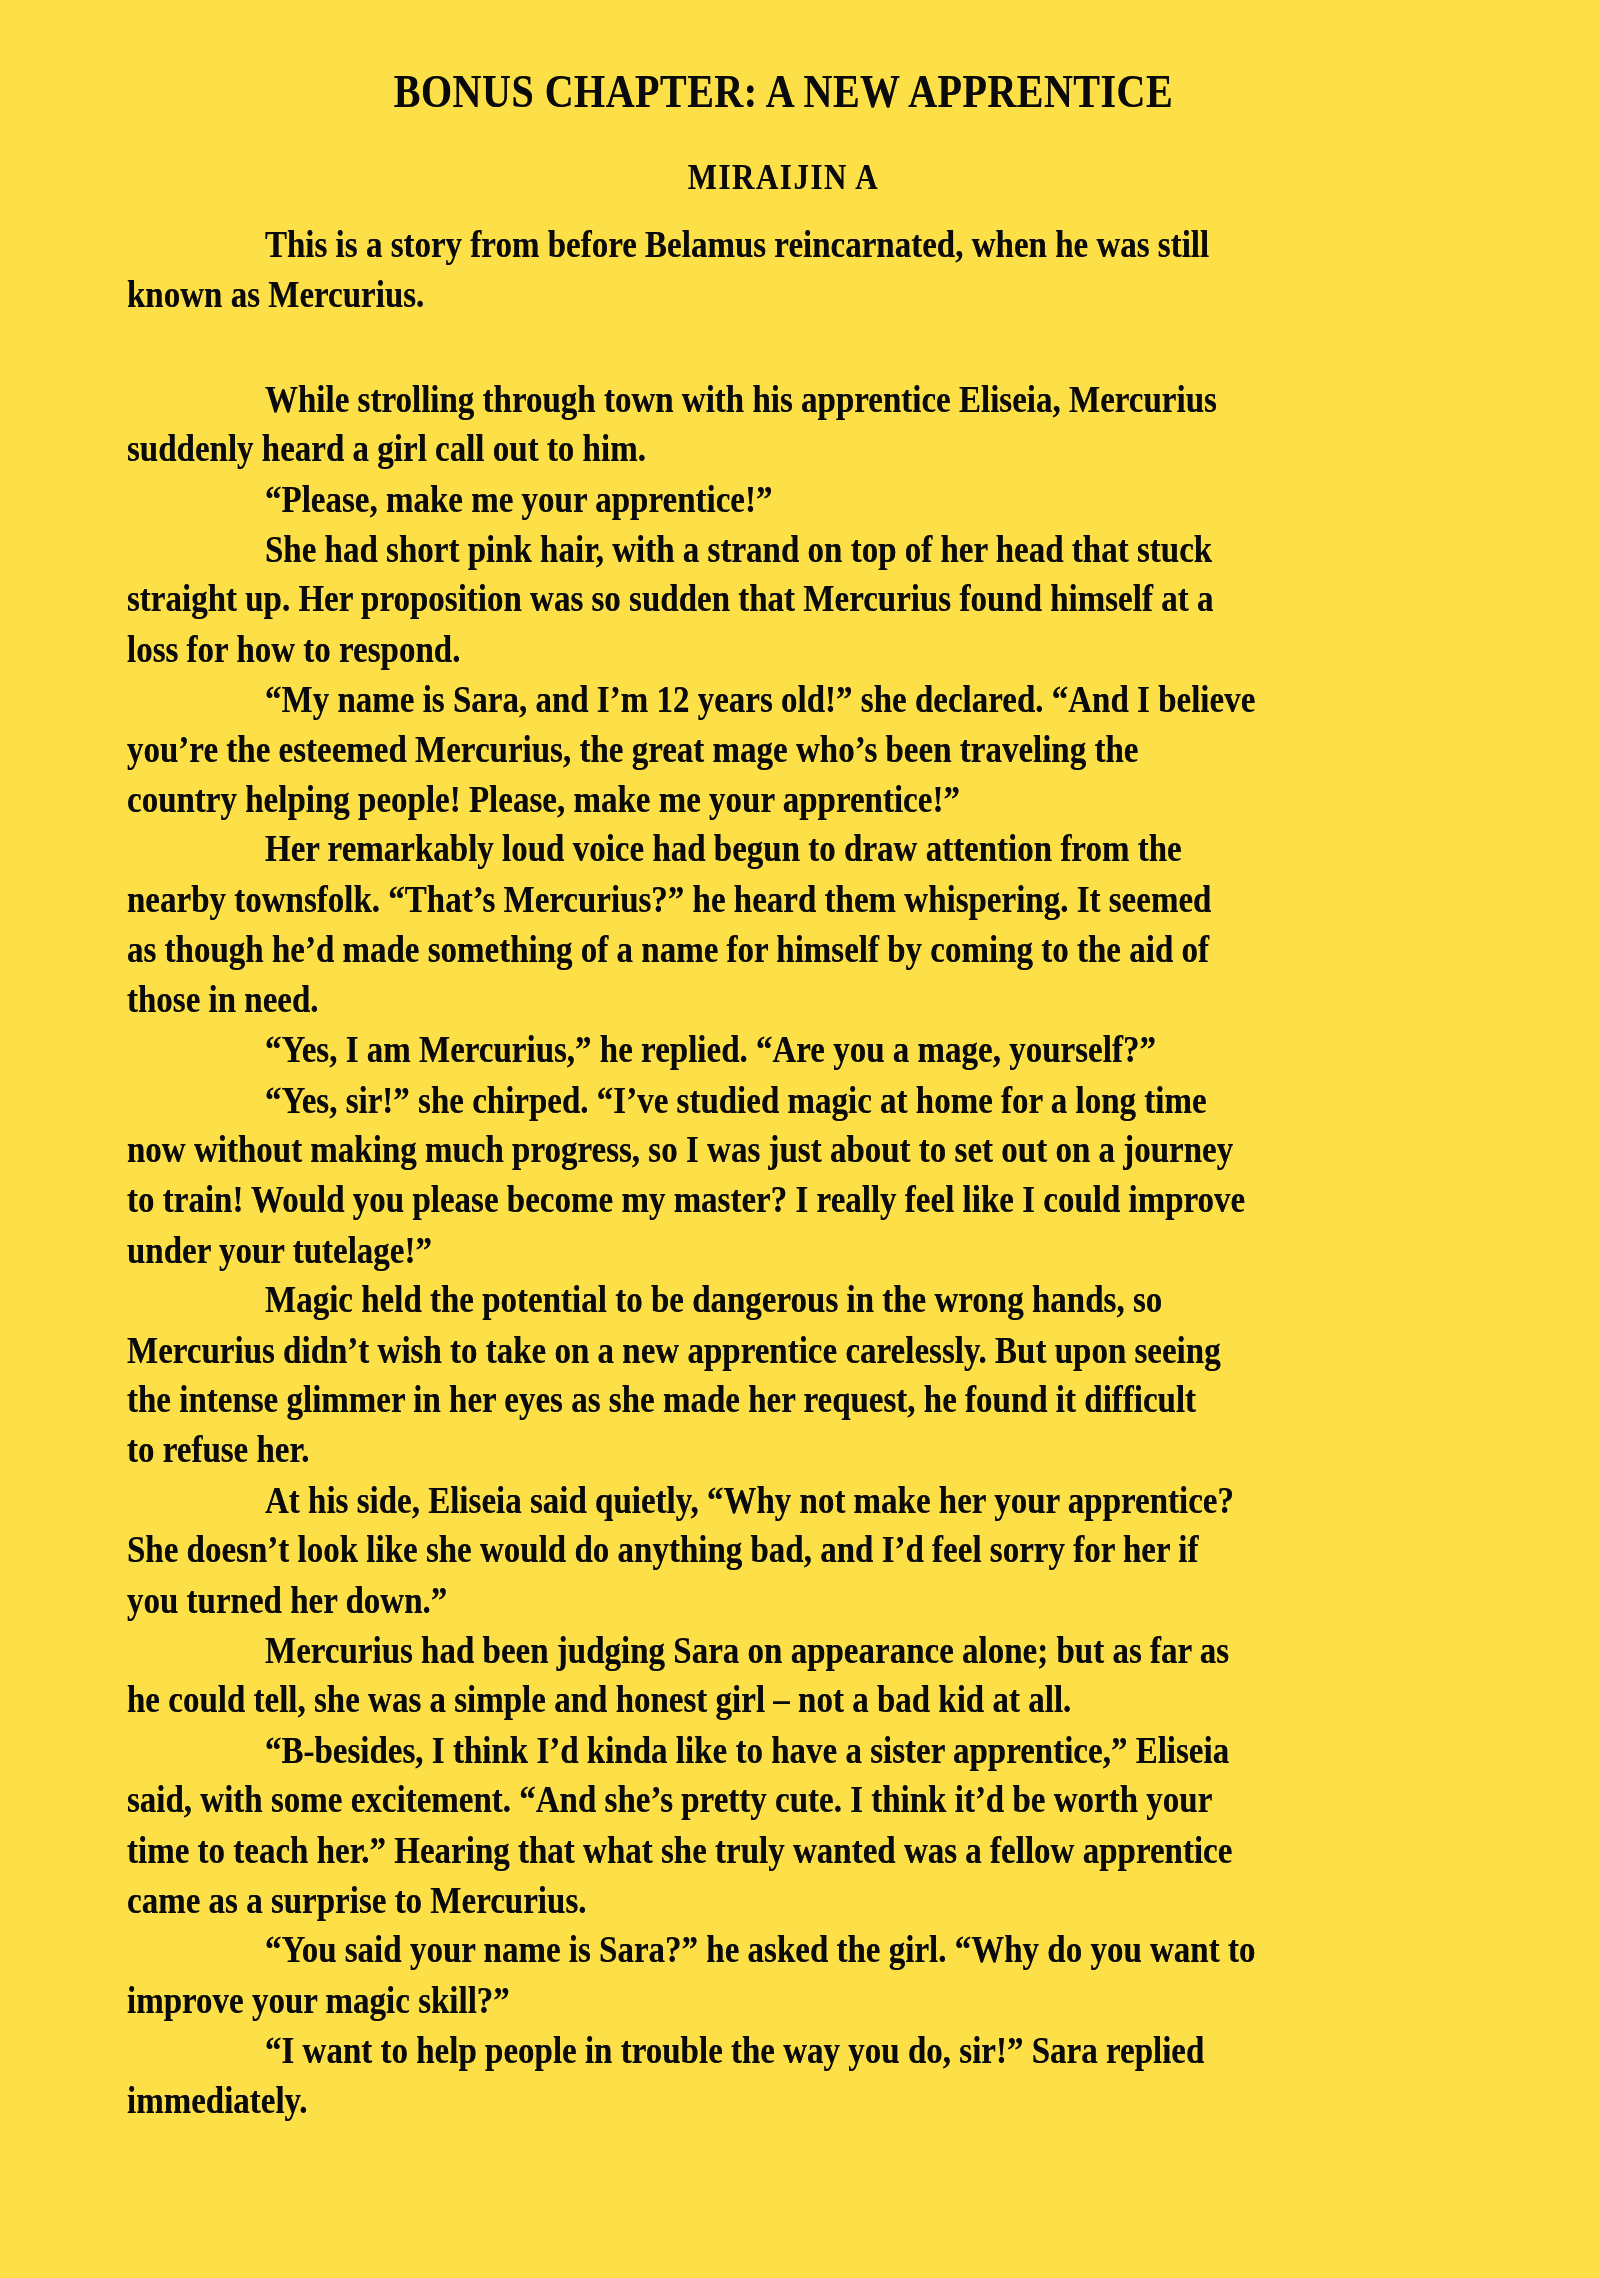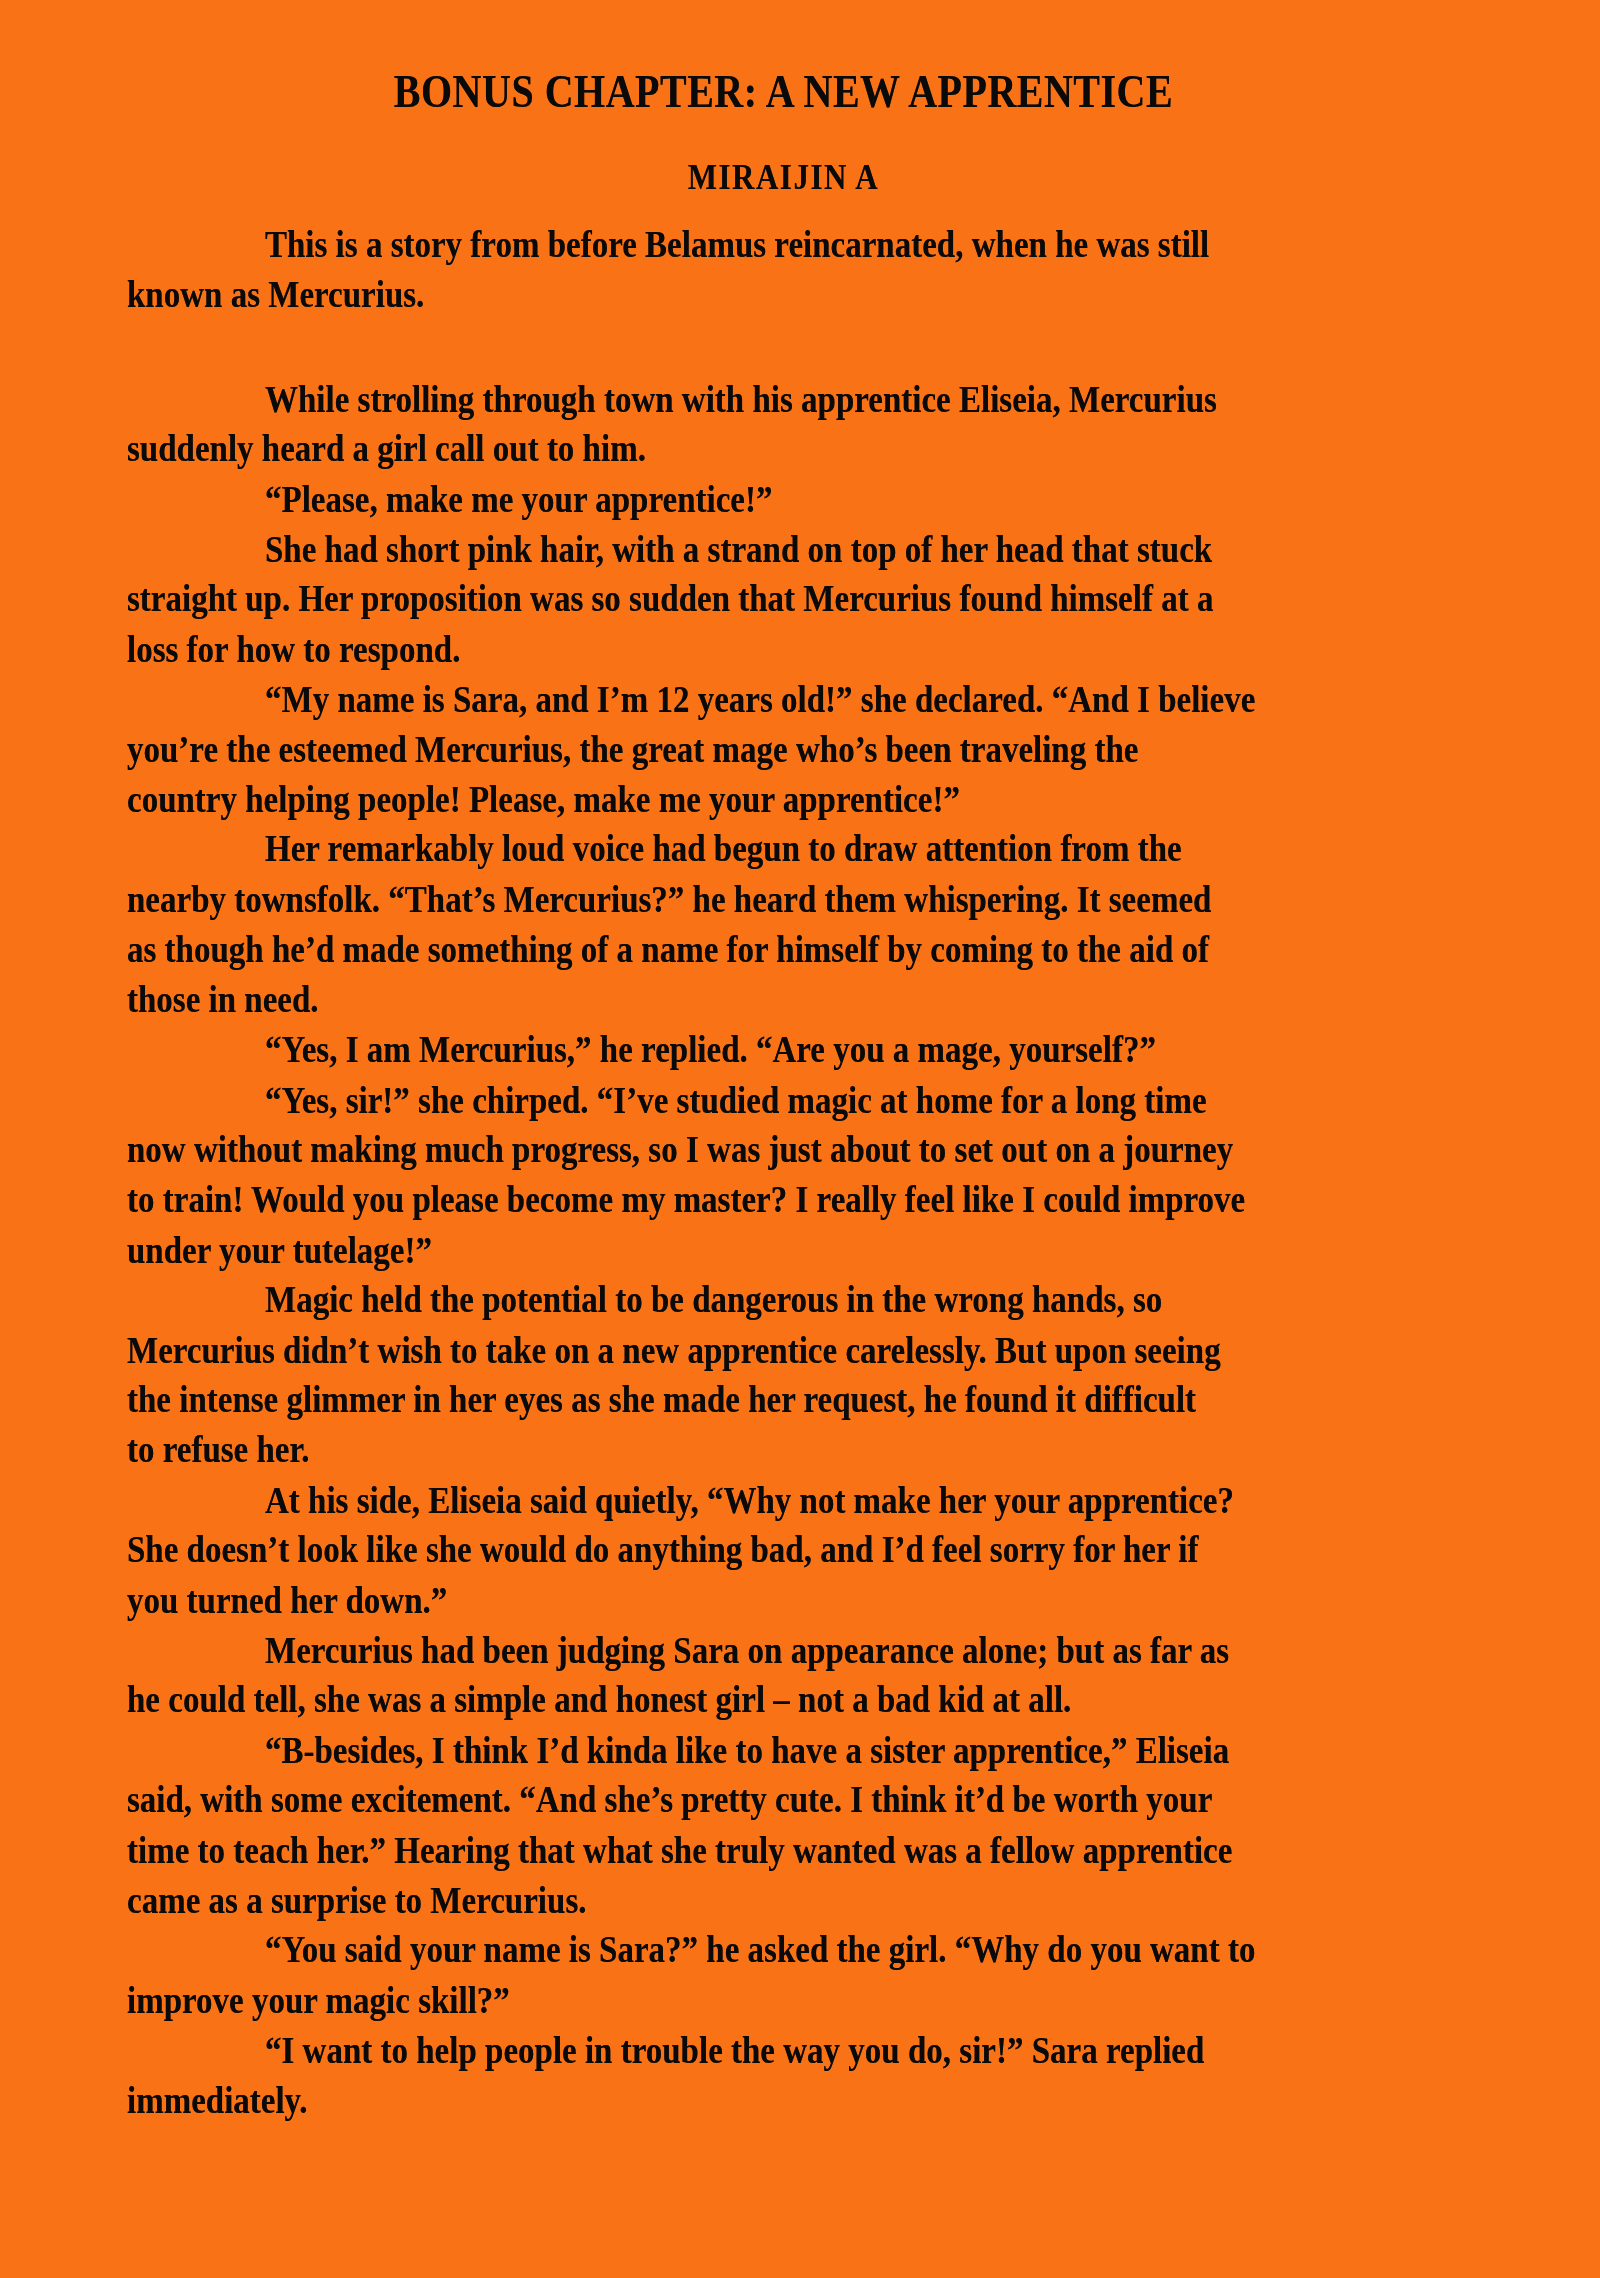--- a/index.html
+++ b/index.html
@@ -4,21 +4,21 @@
 <style>
   html, body {
     margin: 0;
     padding: 0;
     background: #ffffff;
   }
   .page {
     position: relative;
     width: 1600px;
     height: 2278px;
-    background: #f97316;
+    background: #fde047;
     overflow: hidden;
   }
   
   .content {
     position: absolute;
     top: 0;
     left: 127px;
     width: 1313px;
     transform: scaleY(1.18);
     transform-origin: top left;

